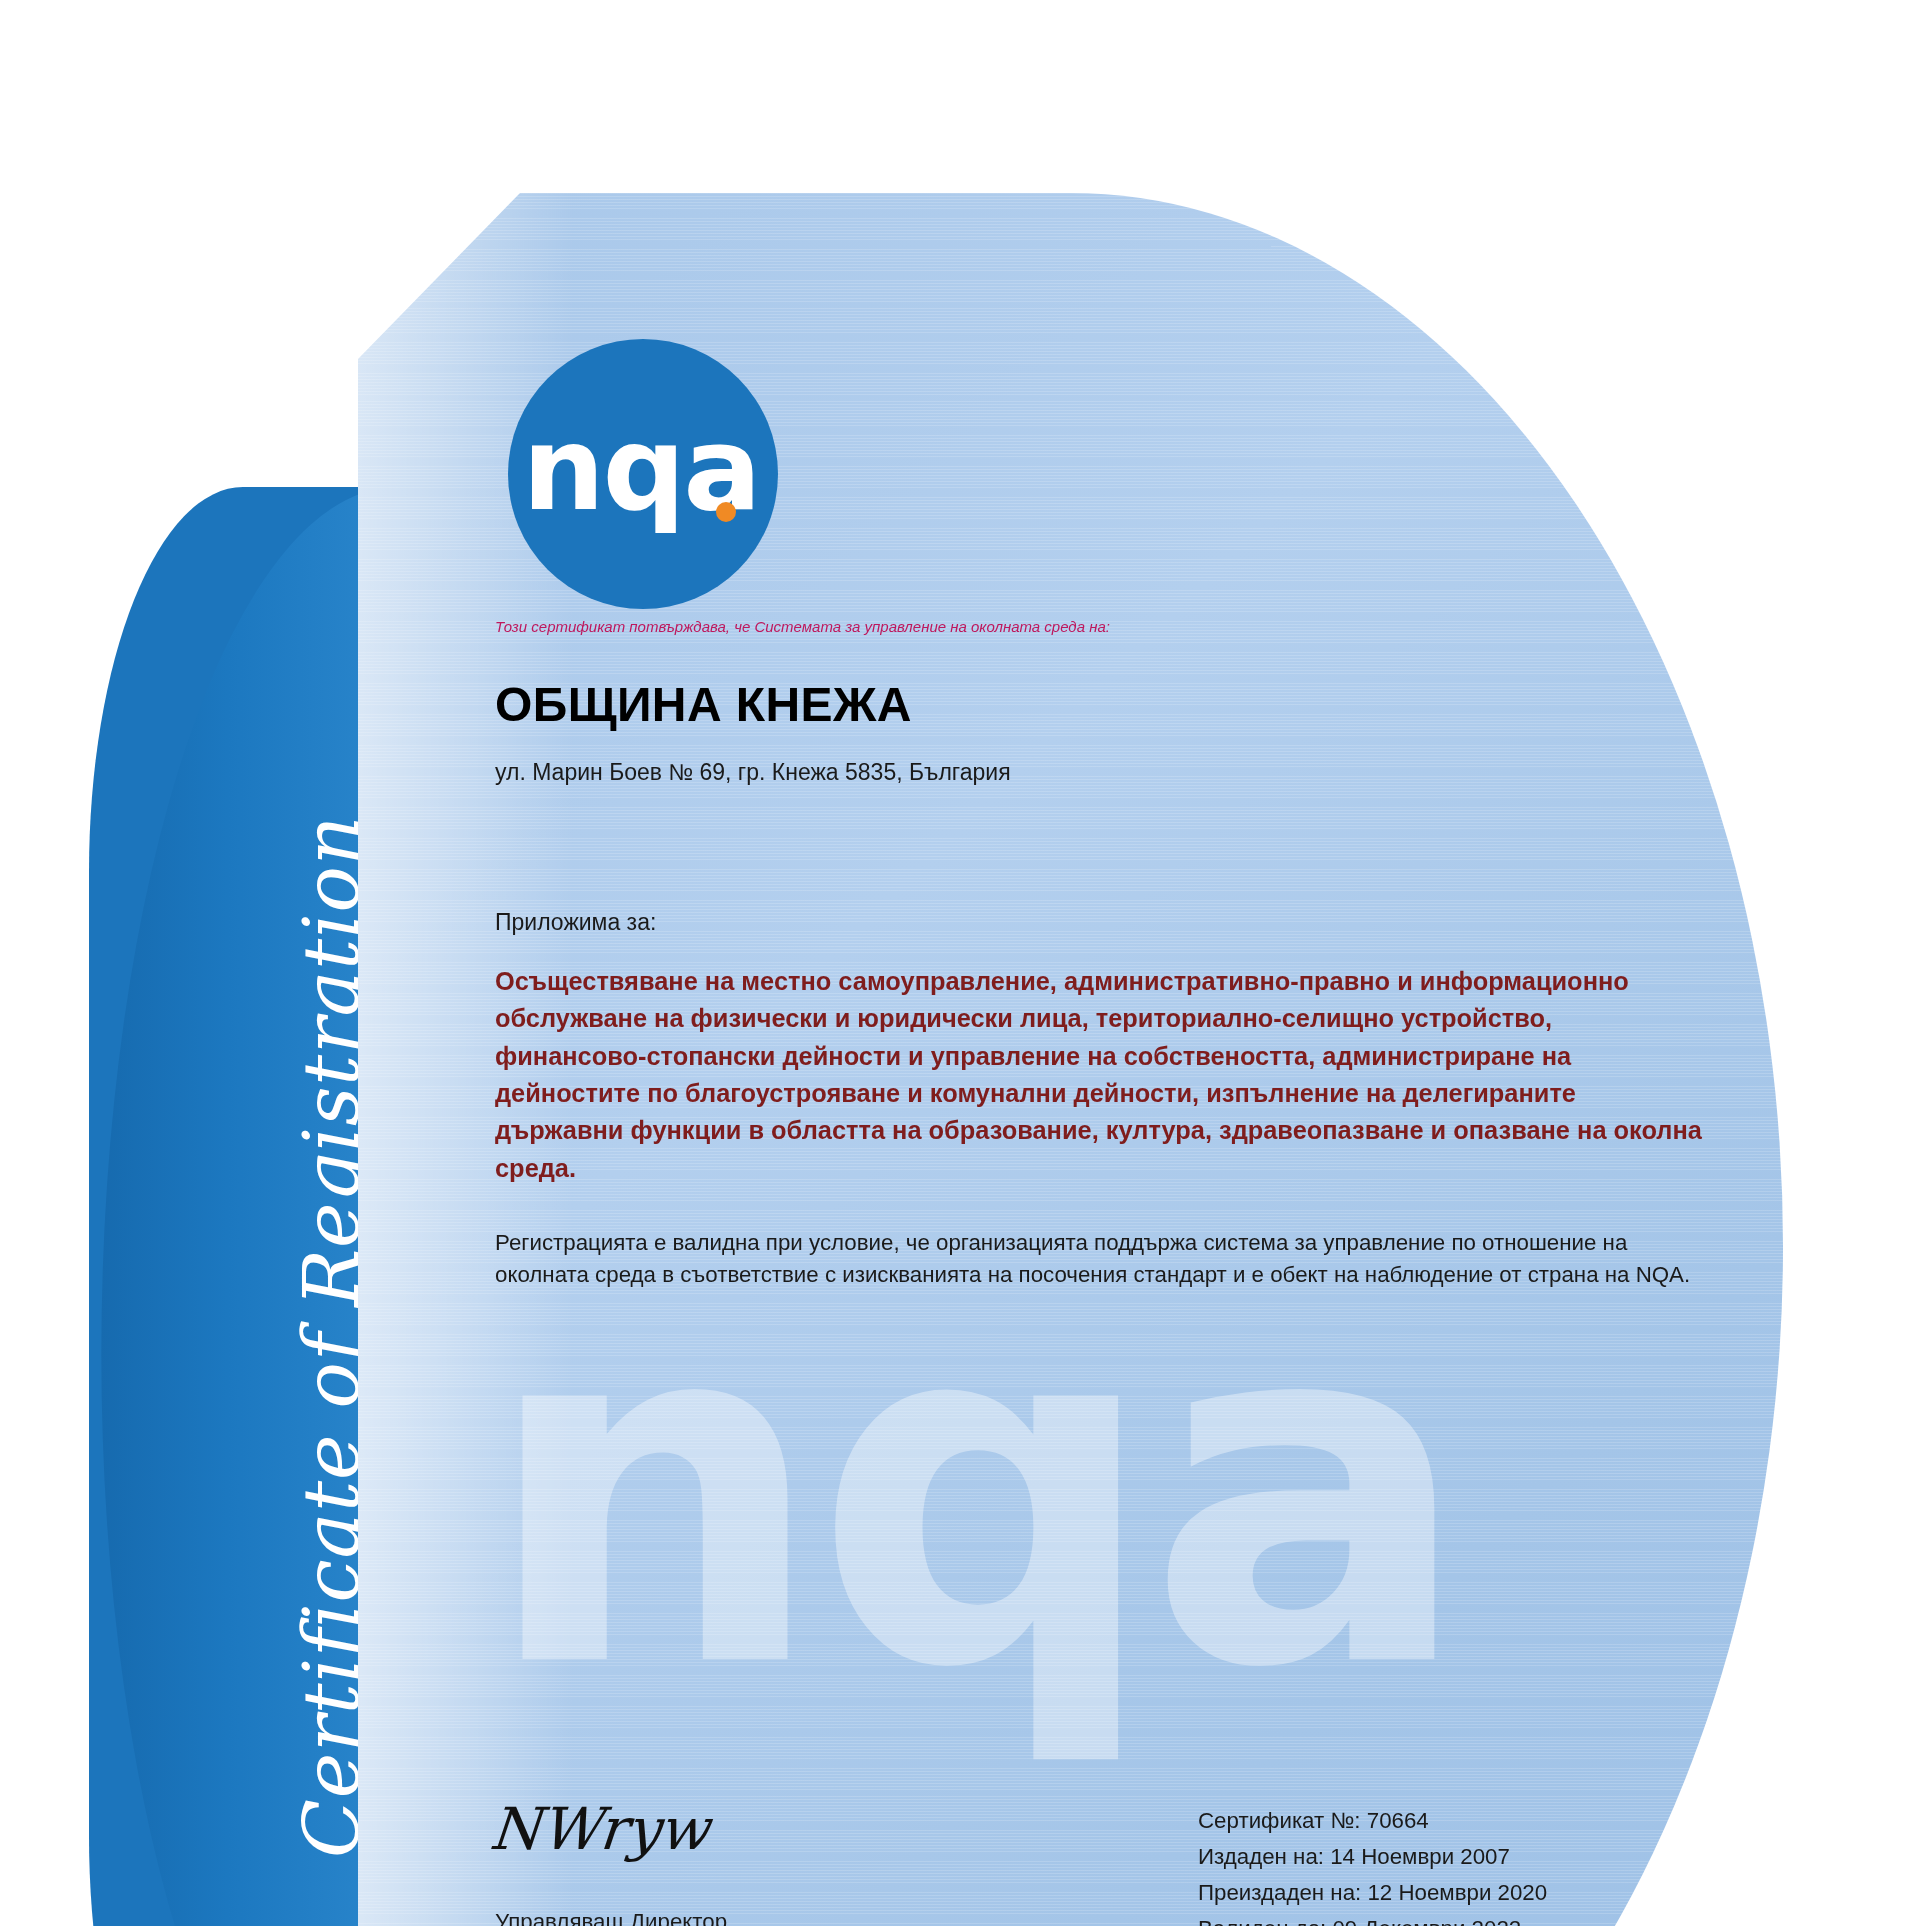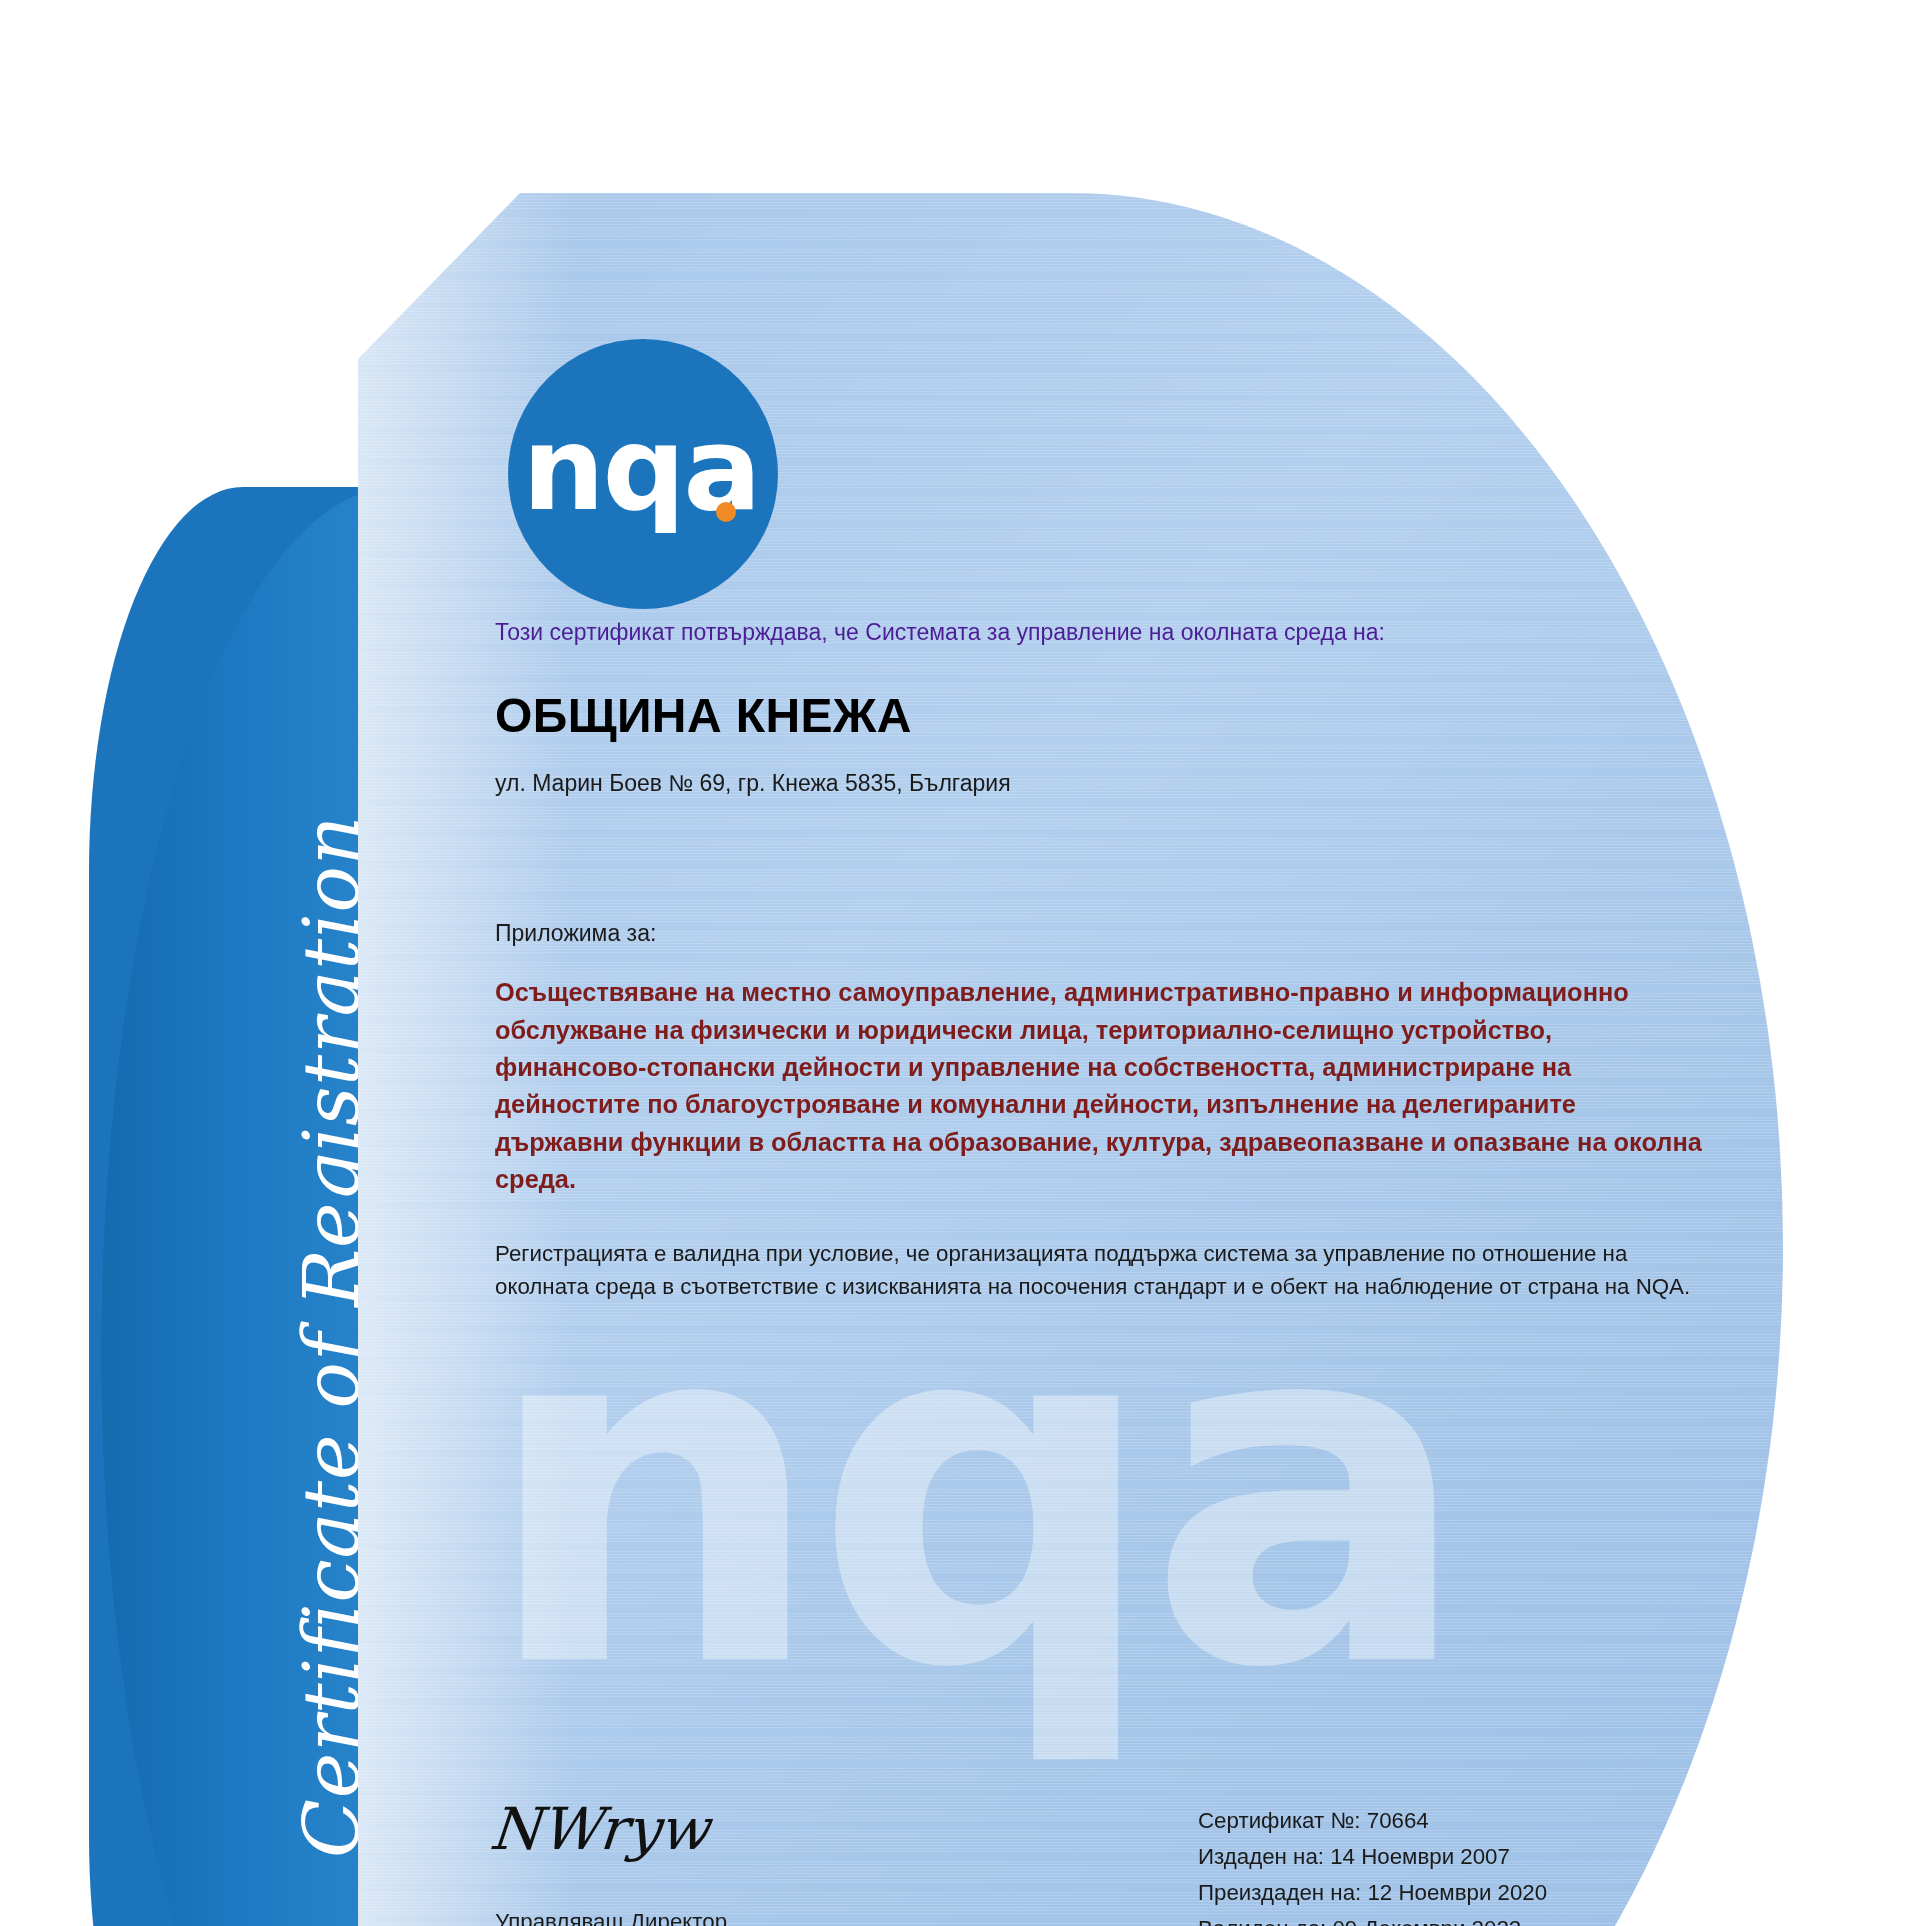--- a/index.html
+++ b/index.html
@@ -148,23 +148,24 @@
   
   .content {
     position: absolute;
     left: 495px;
     top: 616px;
     width: 1167px;
     color: #111111;
   }
 
   .line-intro {
-    font-size: 23px;
+    font-size: 15px;
     line-height: 1.4;
-    color: #4c1d95;
+    color: #be185d;
+    font-style: italic;
   }
   .org-name {
     margin-top: 40px;
     font-size: 48px;
     font-weight: bold;
     letter-spacing: 0.4px;
     color: #000000;
   }
   .org-address {
     margin-top: 27px;

